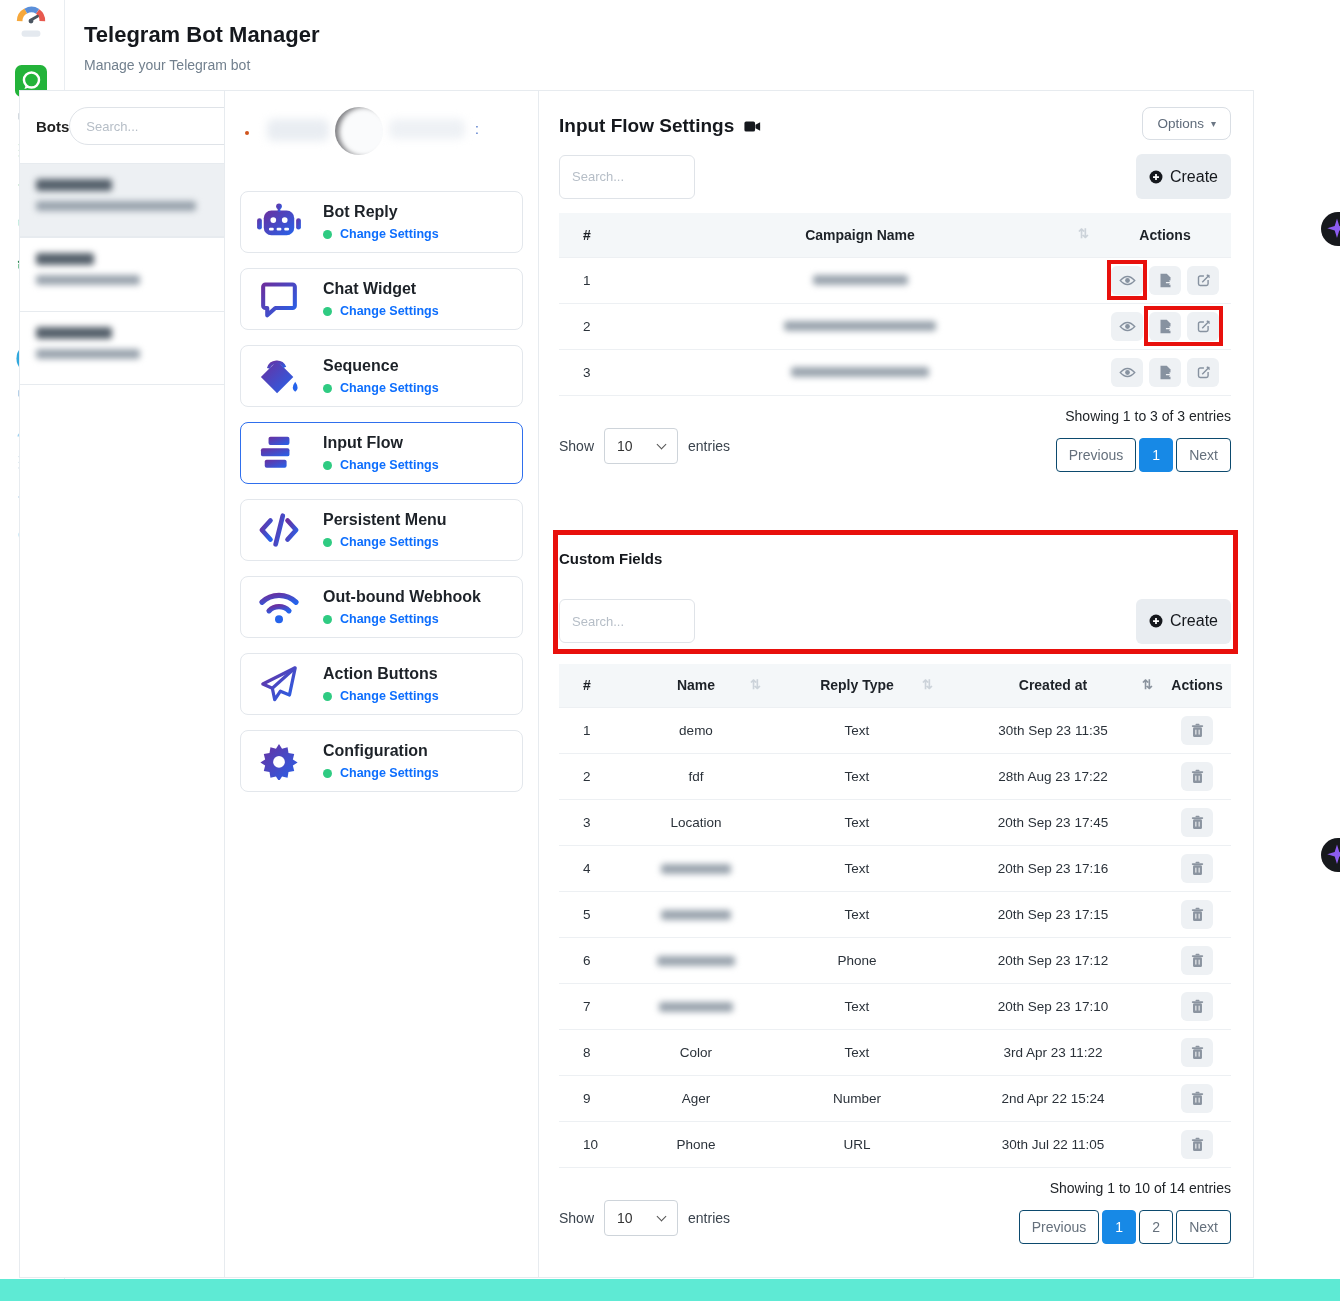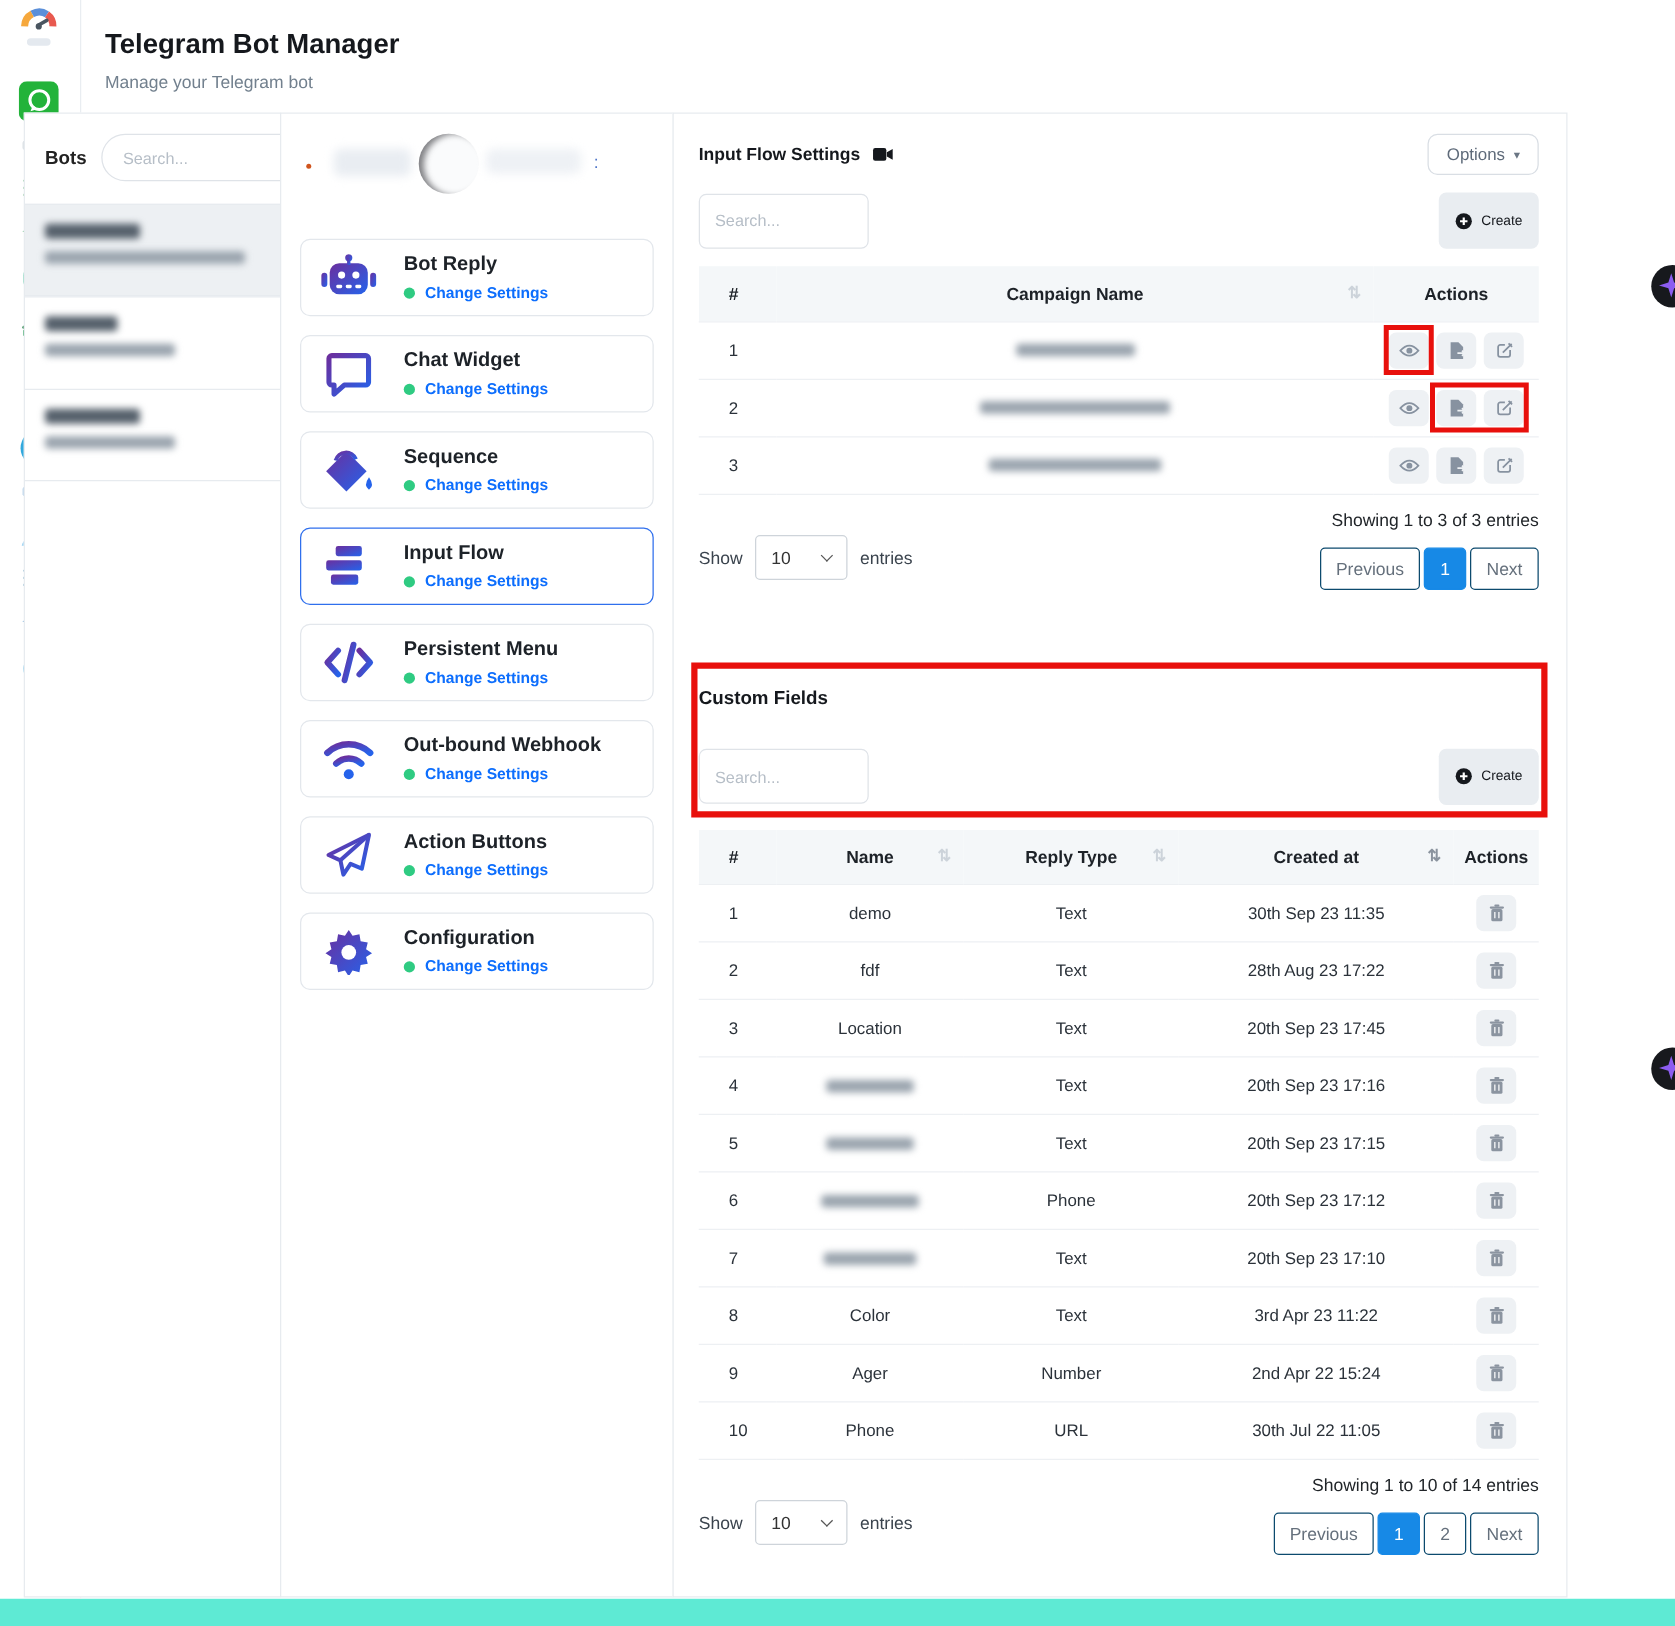--- a/index.html
+++ b/index.html
@@ -15,21 +15,21 @@
   .main { position:absolute; left:64px; top:0; width:1276px; height:1279px; background:#fff; border-left:1px solid #e9edf1; }
   .page-title { position:absolute; left:19px; top:22px; font-size:22px; font-weight:700; color:#15181d; }
   .page-sub { position:absolute; left:19px; top:57px; font-size:14px; color:#72808e; }
 
   .panel { position:absolute; top:90px; height:1188px; background:#fff; border:1px solid #e7ebef; }
   .p-bots { left:19px;  width:206px; }
   .p-flow { left:224px; width:315px; }
   .p-right{ left:538px; width:716px; }
 
   
-  .bots-head { display:flex; align-items:center; gap:12px; padding:16px 12px 18px 16px; }
+  .bots-head { display:flex; align-items:center; padding:16px 12px 18px 16px; }
   .bots-label { font-size:15px; font-weight:700; color:#222; }
   .pill-search { flex:1; height:38px; border:1px solid #dfe3e8; border-radius:19px; padding:0 16px; font-size:13px; color:#333; outline:none; font-family:"Liberation Sans",sans-serif; }
   .pill-search::placeholder { color:#b6bec7; }
   .bot-item { height:74px; padding:15px 16px; border-top:1px solid #e7ebef; cursor:pointer; }
   .bot-item.sel { background:#edf0f3; border-bottom:1px solid #e7ebef; }
   .blur-bar { border-radius:3px; filter:blur(3px); }
   .bt { height:12px; background:#55606b; margin-bottom:10px; }
   .bs { height:10px; background:#9aa4ae; }
 
   
@@ -43,26 +43,26 @@
   .fcard.active { border:1px solid #2f6fed; }
   .fc-ic { width:48px; display:flex; justify-content:center; }
   .fc-title { font-size:16px; font-weight:700; color:#1d2228; margin-bottom:6px; }
   .fc-row { display:flex; align-items:center; gap:8px; }
   .gdot { width:9px; height:9px; border-radius:50%; background:#2fcb82; }
   .chg { font-size:12.5px; font-weight:700; color:#0d6efd; cursor:pointer; }
 
   
   .rp-inner { padding:16px 22px 0 20px; position:relative; }
   .rp-head { display:flex; justify-content:space-between; align-items:flex-start; }
-  .rp-title { font-size:14px; font-weight:700; color:#15181d; display:flex; align-items:center; gap:10px; padding-top:8px; }
+  .rp-title { font-size:19px; font-weight:700; color:#15181d; display:flex; align-items:center; gap:10px; padding-top:8px; }
   .btn-options { height:33px; padding:0 14px; background:#fff; border:1px solid #d9dee4; border-radius:8px; font-size:13.5px; color:#5f6b7a; cursor:pointer; display:flex; align-items:center; gap:7px; font-family:"Liberation Sans",sans-serif; }
   .toolbar { display:flex; justify-content:space-between; align-items:center; margin-top:14px; }
   .sq-search { width:136px; height:44px; border:1px solid #dfe3e8; border-radius:6px; padding:0 12px; font-size:13px; outline:none; font-family:"Liberation Sans",sans-serif; }
   .sq-search::placeholder { color:#b6bec7; }
-  .btn-create { height:45px; padding:0 13px; background:#e9edf1; border:none; border-radius:6px; font-size:11px; color:#15181d; cursor:pointer; display:flex; align-items:center; gap:7px; font-family:"Liberation Sans",sans-serif; }
+  .btn-create { height:45px; padding:0 13px; background:#e9edf1; border:none; border-radius:6px; font-size:16px; color:#15181d; cursor:pointer; display:flex; align-items:center; gap:7px; font-family:"Liberation Sans",sans-serif; }
 
   table.dt { width:100%; border-collapse:collapse; margin-top:14px; }
   .dt thead th { background:#f4f7f9; height:44px; font-size:14px; font-weight:700; color:#1d2228; position:relative; }
   .dt tbody td { height:46px; border-bottom:1px solid #edf0f3; font-size:13.5px; color:#2b323a; }
   .dt tbody tr:first-child td { border-top:1px solid #edf0f3; }
   .cnum { text-align:left; padding-left:24px; width:62px; }
   .ccenter { text-align:center; }
   .sort { position:absolute; right:10px; top:13px; font-size:13px; color:#ccd3da; cursor:pointer; }
   .sort.dark { color:#8a939e; }
   .cblur { margin:0 auto; height:10px; background:#9aa4ae; border-radius:3px; filter:blur(3px); }

